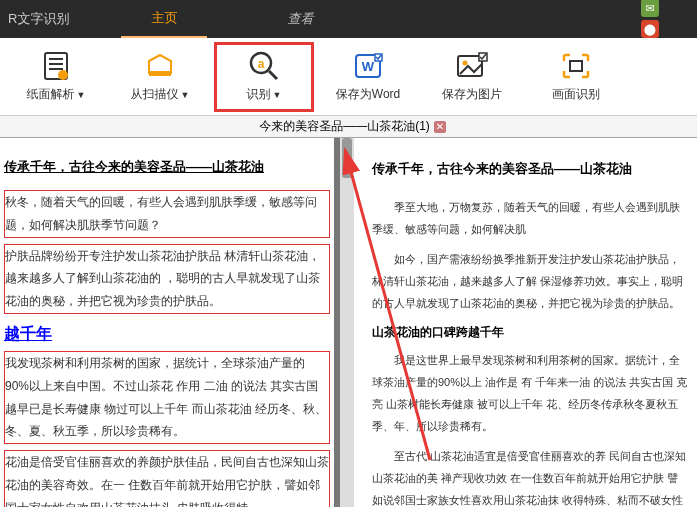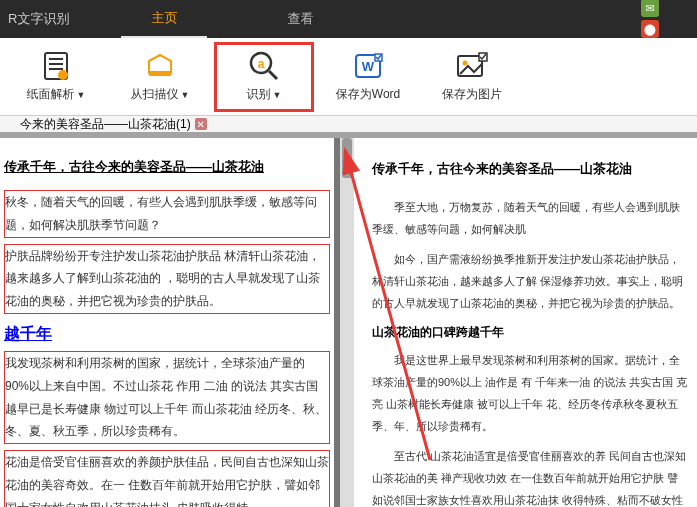--- a/index.html
+++ b/index.html
@@ -1,32 +1,32 @@
 <!DOCTYPE html>
 <html><head>
 <meta charset="utf-8">
 <style>
 * { margin: 0; padding: 0; box-sizing: border-box; }
 body { font-family: "Microsoft YaHei", SimSun, sans-serif; background: #f0f0f0; width: 697px; height: 507px; overflow: hidden; position: relative; }
 
 .titlebar { height: 38px; background: #2a2a2a; display: flex; align-items: center; color: #ccc; font-size: 13px; }
 .titlebar .app-name { padding: 0 12px 0 8px; }
-.tab { height: 38px; display: flex; align-items: center; padding: 0 30px; color: #f59e0b; border-bottom: 2px solid #e5e5e5; margin-left: 40px; }
-.tab2 { height: 38px; display: flex; align-items: center; padding: 0 20px; color: #bbb; margin-left: 60px; }
+.tab { height: 38px; display: flex; align-items: center; padding: 0 30px; color: #f59e0b; border-bottom: 2px solid #fdba74; margin-left: 40px; }
+.tab2 { height: 38px; display: flex; align-items: center; padding: 0 20px; color: #bbb; margin-left: 60px; font-style: italic; }
 .share { margin-left: auto; display: flex; align-items: flex-start; gap: 3px; padding-right: 8px; font-size: 12px; color: #ccc; flex-direction: column; }
 .share-icon { width: 18px; height: 18px; border-radius: 3px; display: inline-flex; align-items: center; justify-content: center; font-size: 11px; color: #fff; }
 
 .toolbar { height: 78px; background: #fff; border-bottom: 1px solid #ccc; display: flex; align-items: center; padding: 0 6px; gap: 4px; position: relative; }
 .tool { display: flex; flex-direction: column; align-items: center; justify-content: center; width: 100px; height: 70px; cursor: pointer; position: relative; }
 .tool-icon { width: 32px; height: 32px; display: flex; align-items: center; justify-content: center; margin-bottom: 4px; }
 .tool-label { font-size: 12px; color: #333; white-space: nowrap; }
 .tool.highlighted { border: 3px solid #e53935; }
 .dropdown-arrow { font-size: 9px; margin-left: 2px; }
 
-.tabbar { height: 22px; background: #f5f5f5; border-bottom: 6px solid #a3a3a3; display: flex; align-items: center; padding-left: 20px; font-size: 12px; }
+.tabbar { height: 22px; background: #f5f5f5; border-bottom: 1px solid #a3a3a3; display: flex; align-items: center; padding-left: 8px; font-size: 12px; justify-content: center; }
 .doc-tab { display: flex; align-items: center; gap: 4px; }
 .close-x { font-size: 10px; background: #c77; color: #fff; width: 12px; height: 12px; display: inline-flex; align-items: center; justify-content: center; border-radius: 2px; }
 
 .content { display: flex; height: calc(507px - 38px - 78px - 22px); position: relative; justify-content: center; }
 .pane { overflow: hidden; background: #fff; font-size: 11px; position: relative; }
 .pane.left { width: 340px; border-right: 6px solid #777; }
 .pane.right { flex: 1; padding: 12px 8px 0 18px; }
 .vscroll { width: 14px; background: #ddd; position: relative; }
 .vscroll .thumb { position: absolute; left: 2px; right: 2px; top: 0; height: 40px; background: #999; border-radius: 3px; }
 
@@ -109,20 +109,29 @@
       <svg width="32" height="28" viewBox="0 0 32 28">
           <rect x="2" y="4" width="24" height="20" fill="none" stroke="#333" stroke-width="2" rx="2"></rect>
           <circle cx="9" cy="11" r="2.5" fill="#f59e0b"></circle>
           <polyline points="4,22 12,14 18,20 26,12" fill="none" stroke="#333" stroke-width="2"></polyline>
           <rect x="23" y="1" width="8" height="8" fill="#fff" stroke="#333" stroke-width="1.5"></rect>
           <polyline points="24,5 26,7 30,2" fill="none" stroke="#333" stroke-width="1.5"></polyline>
         </svg>
     </div>
     <span class="tool-label">保存为图片</span>
   </div>
+  <div class="tool">
+    <div class="tool-icon">
+      <svg width="30" height="28" viewBox="0 0 30 28">
+          <path d="M3 3 L3 9 M3 3 L9 3 M27 3 L21 3 M27 3 L27 9 M3 25 L3 19 M3 25 L9 25 M27 25 L27 19 M27 25 L21 25" stroke="#f59e0b" stroke-width="2.5" fill="none"></path>
+          <rect x="9" y="9" width="12" height="10" fill="none" stroke="#333" stroke-width="2"></rect>
+        </svg>
+    </div>
+    <span class="tool-label">画面识别</span>
+  </div>
 </div>
 
 <div class="tabbar">
   <div class="doc-tab">
     <span>今来的美容圣品——山茶花油(1)</span>
     <span class="close-x">✕</span>
   </div>
 </div>
 
 <div class="content">

